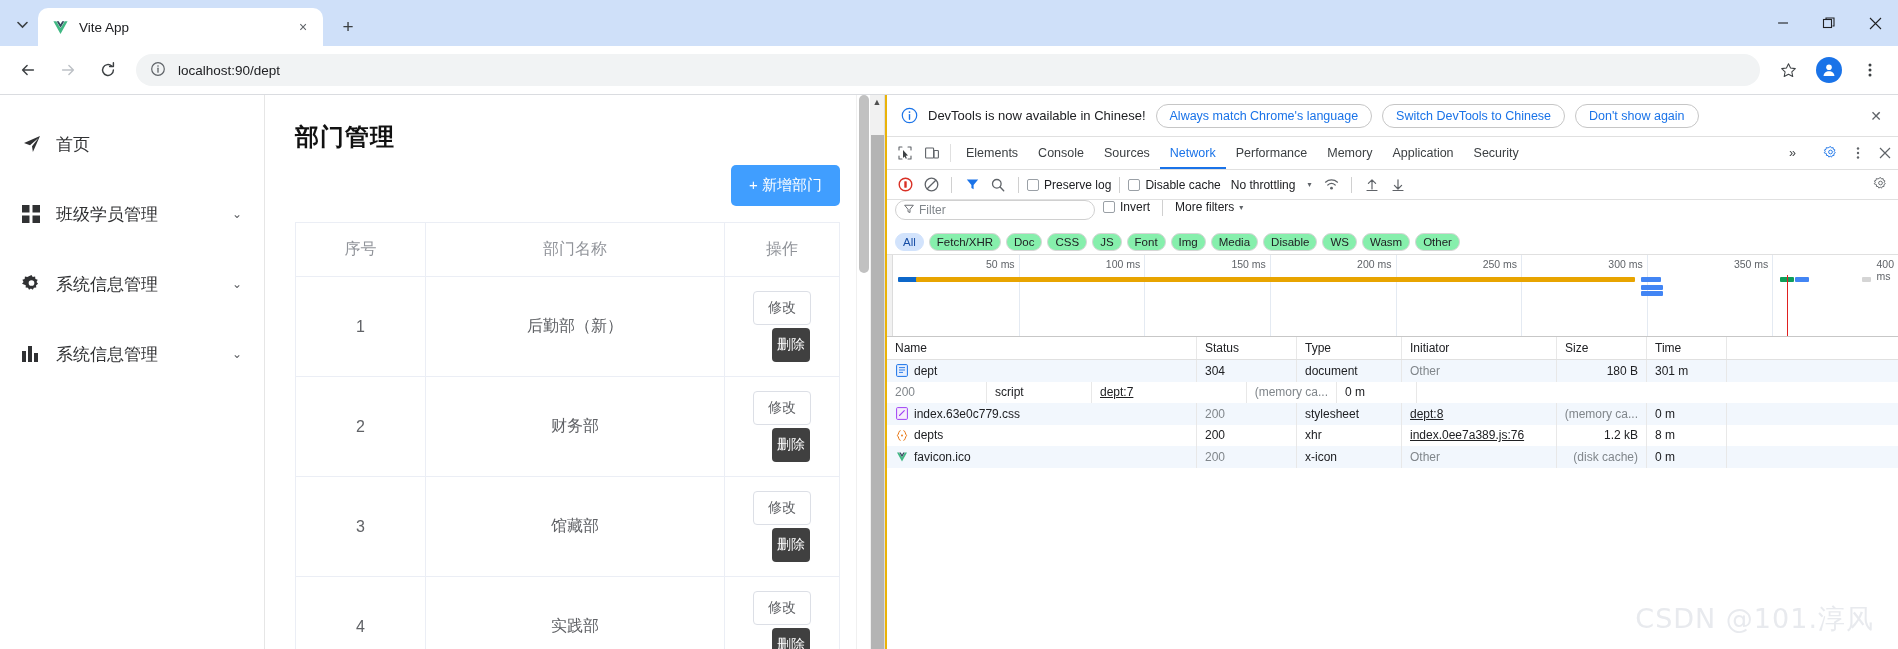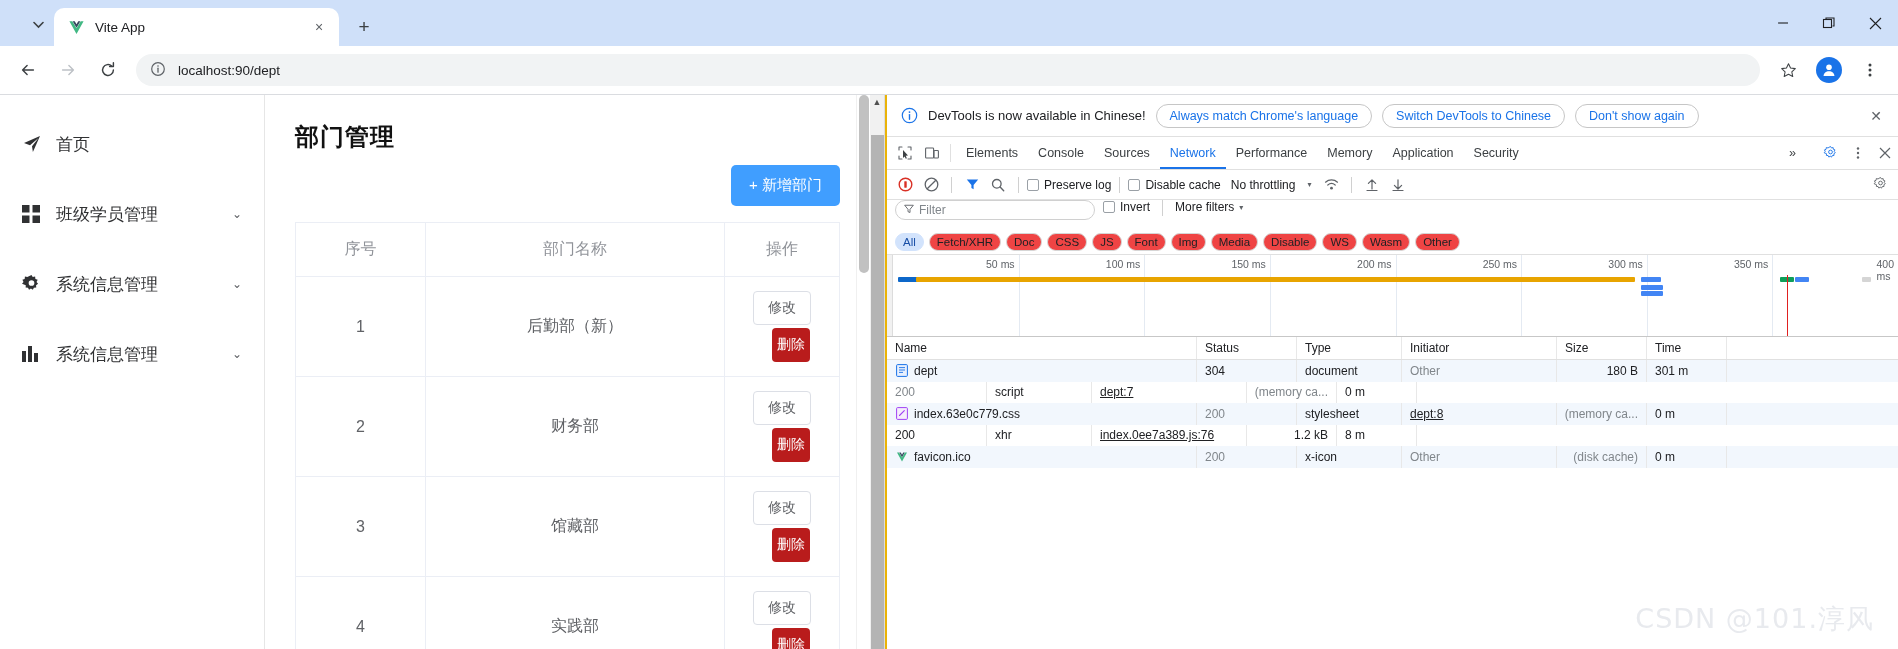--- a/index.html
+++ b/index.html
@@ -8,21 +8,21 @@
     font-family: "Liberation Sans", "DejaVu Sans", sans-serif;
     overflow: hidden;
     background: #fff;
   }
 
   
   .browser { width: 1898px; height: 649px; position: relative; display: flex; flex-direction: column; }
 
   .tabstrip {
     height: 46px; background: #cfe0f9; display: flex; align-items: flex-end;
-    padding-left: 20px; position: relative; flex: none;
+    padding-left: 4px; position: relative; flex: none;
   }
   .tabstrip-chevron {
     width: 28px; height: 28px; margin: 0 2px 8px 4px; border-radius: 50%;
     display: flex; align-items: center; justify-content: center;
     color: #3c4043; font-size: 13px;
   }
   .tab {
     height: 38px; width: 285px; background: #fff; border-radius: 10px 10px 0 0;
     display: flex; align-items: center; padding: 0 10px 0 14px; position: relative;
   }
@@ -86,21 +86,21 @@
     border-bottom: 1px solid #ebeef5; border-right: 1px solid #ebeef5; vertical-align: middle;
   }
   .col-idx { width: 130px; }
   .col-ops { width: 115px; }
   .op-wrap { display: flex; flex-direction: column; align-items: center; }
   .btn-edit {
     background: #fff; color: #606266; border: 1px solid #dcdfe6; border-radius: 4px;
     padding: 7px 14px; font-size: 14px; font-family: inherit; margin-bottom: 3px;
   }
   .btn-del {
-    background: #b91c1c; color: #fff; border: none; border-radius: 4px;
+    background: #404040; color: #fff; border: none; border-radius: 4px;
     padding: 8px 5px; font-size: 14px; font-family: inherit; margin-left: 18px;
   }
 
   .page-scrollbar { position: absolute; right: 0; top: 0; width: 14px; height: 100%; background: #fff;
                     border-left: 1px solid #f0f0f0; }
   .page-scrollbar .thumb { position: absolute; top: 0; left: 2px; width: 10px; height: 178px;
                            background: #c1c1c1; border-radius: 5px; }
 
   
   .devtools { flex: 1; display: flex; flex-direction: column; background: #fff; border-left: 2px solid #eab308;
@@ -136,21 +136,21 @@
   .dt-filterbar { height: 29px; display: flex; align-items: flex-start; padding: 0 8px; gap: 8px; flex: none; }
   .filter-input { width: 200px; height: 20px; border: 1px solid #d0d0d0; border-radius: 10px;
                   display: flex; align-items: center; padding: 0 8px; gap: 5px; background: #fff; }
   .filter-ph { font-size: 12px; color: #80868b; }
   .fb-sep { width: 1px; height: 16px; background: #d0d0d0; margin: 0 4px; }
   .morefilters { font-size: 12px; color: #202124; display: flex; align-items: center; gap: 5px; }
 
   .dt-types { height: 26px; display: flex; align-items: center; padding: 0 8px; gap: 5px;
               border-bottom: 1px solid #e0e0e0; flex: none; }
   .type-chip { font-size: 11.5px; color: #202124; border: 1px solid #d6d6d6; border-radius: 9px;
-               padding: 2px 7px; background: #ef4444; white-space: nowrap; }
+               padding: 2px 7px; background: #86efac; white-space: nowrap; }
   .type-chip.sel { background: #d2e3fc; border-color: #d2e3fc; color: #174ea6; }
 
   .dt-overview { height: 82px; border-bottom: 1px solid #c7c7c7; position: relative; flex: none;
                  background: #fff; display: flex; justify-content: center; }
   .ov-gutter { width: 6px; background: #f1f1f1; border-right: 1px solid #dcdcdc; flex: none; }
   .ov-body { flex: 1; position: relative; overflow: hidden; }
   .ov-ruler { height: 20px; position: relative; }
   .ov-tick { position: absolute; top: 0; height: 82px; border-left: 1px solid #e4eaf2; }
   .ov-ticklabel { position: absolute; top: 3px; font-size: 10.5px; color: #5f6368; transform: translateX(-100%);
                   padding-right: 4px; }
@@ -641,20 +641,29 @@
           <div class="c-status muted">200</div>
           <div class="c-type">stylesheet</div>
           <div class="c-init">
               <span class="linky">dept:8</span>
             </div>
           <div class="c-size muted">(memory ca...</div>
           <div class="c-time">0 m</div>
         </div>
 
         <div class="grid-row">
+          <div class="c-name">
+            <span class="res-ico">
+              <svg width="12" height="13" viewBox="0 0 12 13">
+                  <path d="M4.2 1.6C2.6 1.6 2.8 5.3 1.4 6.5c1.4 1.2 1.2 4.9 2.8 4.9M7.8 1.6c1.6 0 1.4 3.7 2.8 4.9-1.4 1.2-1.2 4.9-2.8 4.9" stroke="#e8710a" stroke-width="1" fill="none" stroke-linecap="round"></path>
+                  <circle cx="6" cy="6.5" r="0.9" fill="#e8710a"></circle>
+                </svg>
+            </span>
+            <span>depts</span>
+          </div>
           <div class="c-status">200</div>
           <div class="c-type">xhr</div>
           <div class="c-init">
               <span class="linky">index.0ee7a389.js:76</span>
             </div>
           <div class="c-size">1.2 kB</div>
           <div class="c-time">8 m</div>
         </div>
 
         <div class="grid-row">

